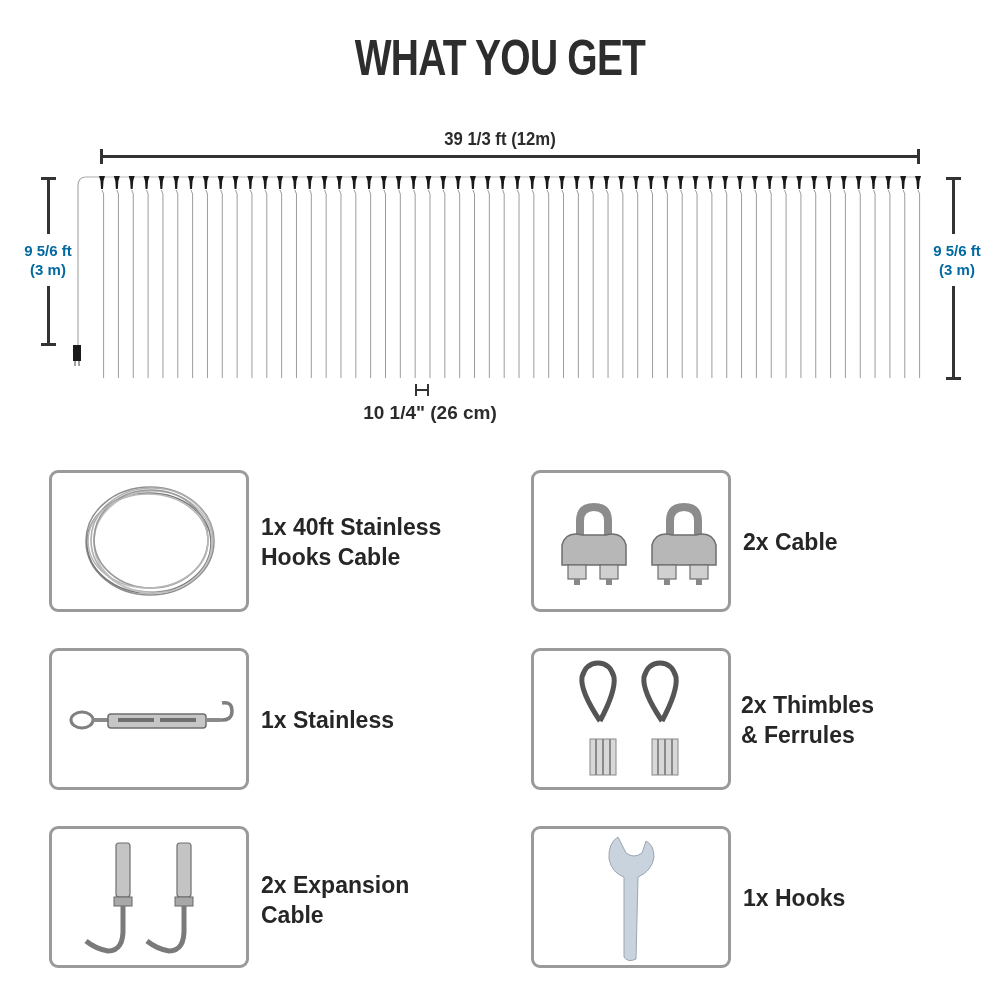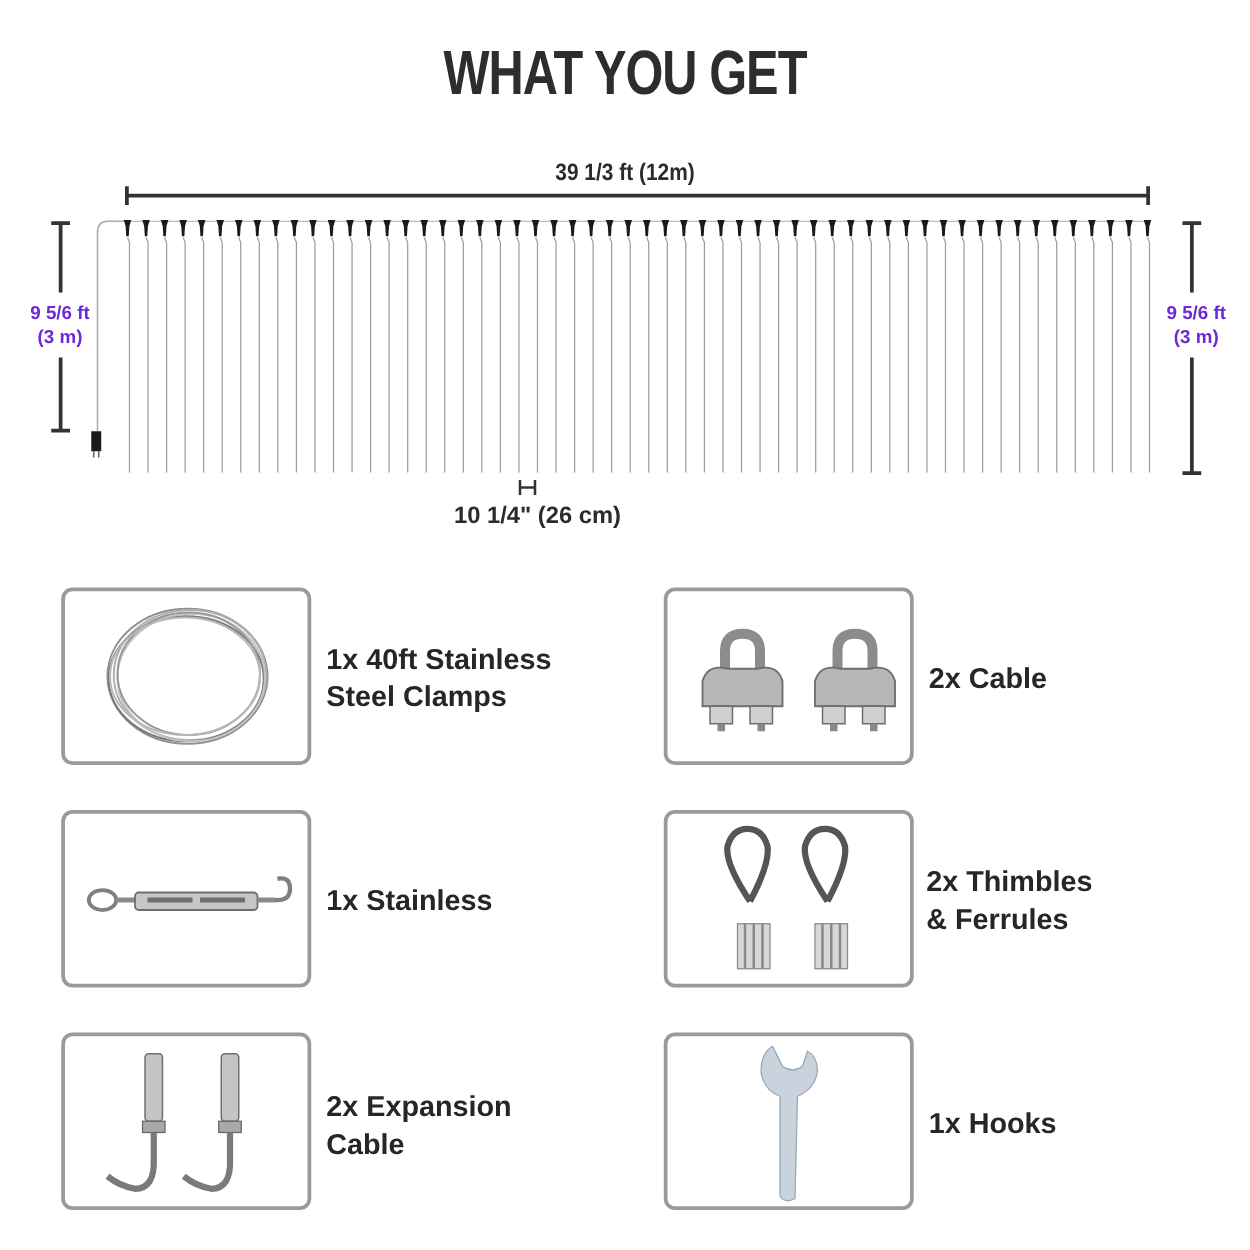--- a/index.html
+++ b/index.html
@@ -1,21 +1,21 @@
 <!DOCTYPE html>
 <html><head>
 <meta charset="utf-8">
 <style>
   html, body { margin:0; padding:0; background:#ffffff; }
   body { width:1000px; height:1000px; position:relative; overflow:hidden; font-family:"Liberation Sans", sans-serif; color:#2b2b2b; }
   .title { position:absolute; top:28px; left:0; width:1000px; text-align:center; font-family:"Liberation Sans", sans-serif; font-weight:bold; font-size:50px; letter-spacing:-1px; color:#2d2d2d; transform:scaleX(0.78); transform-origin:center; line-height:60px; }
   .dim-label { position:absolute; font-weight:bold; color:#2b2b2b; white-space:nowrap; }
   .width-label { top:128px; left:0; width:1000px; text-align:center; font-size:19px; transform:scaleX(0.88); }
   .hbar { position:absolute; background:#333; }
-  .vside { position:absolute; font-size:15px; font-weight:bold; text-align:center; line-height:19px; color:#6d28d9; }
+  .vside { position:absolute; font-size:15px; font-weight:bold; text-align:center; line-height:19px; color:#0369a1; }
   .spacing-label { position:absolute; top:402px; left:320px; width:220px; text-align:center; font-size:19px; font-weight:bold; }
   .curtain { position:absolute; left:0; top:0; }
   .card { position:absolute; width:194px; height:136px; border:3px solid #9a9a9a; border-radius:9px; background:#fff; }
   .card svg { position:absolute; left:0; top:0; }
   .item-label { position:absolute; font-size:23px; font-weight:bold; line-height:30px; color:#262626; white-space:pre-line; }
 </style>
 </head>
 <body>
 
 <div class="title">WHAT YOU GET</div>
@@ -185,21 +185,21 @@
       <ellipse cx="98" cy="68" rx="64" ry="54"></ellipse>
       <ellipse cx="100" cy="67" rx="61" ry="52" stroke="#b0b0b0"></ellipse>
       <ellipse cx="97" cy="70" rx="62" ry="50" stroke="#7a7a7a"></ellipse>
       <ellipse cx="101" cy="69" rx="59" ry="51" stroke="#c2c2c2"></ellipse>
       <ellipse cx="99" cy="66" rx="57" ry="49" stroke="#999"></ellipse>
       <ellipse cx="96" cy="68" rx="60" ry="47" stroke="#b8b8b8"></ellipse>
     </g>
   </svg>
 </div>
 <div class="item-label" style="left:261px;top:512px;">1x 40ft Stainless
-Steel Clamps</div>
+Hooks Cable</div>
 
 <div class="card" style="left:531px;top:470px;">
   <svg width="194" height="136">
     <g id="clamp-a" transform="translate(22,30)">
       <path d="M24 40 L24 18 Q24 4 38 4 Q52 4 52 18 L52 40" fill="none" stroke="#8c8c8c" stroke-width="8"></path>
       <path d="M6 42 Q10 28 26 32 L50 32 Q66 28 70 42 L70 62 L6 62 Z" fill="#b7b7b7" stroke="#6e6e6e" stroke-width="1.5"></path>
       <rect x="12" y="62" width="18" height="14" fill="#d0d0d0" stroke="#6e6e6e" stroke-width="1.2"></rect>
       <rect x="44" y="62" width="18" height="14" fill="#d0d0d0" stroke="#6e6e6e" stroke-width="1.2"></rect>
       <rect x="18" y="76" width="6" height="6" fill="#888"></rect>
       <rect x="50" y="76" width="6" height="6" fill="#888"></rect>

